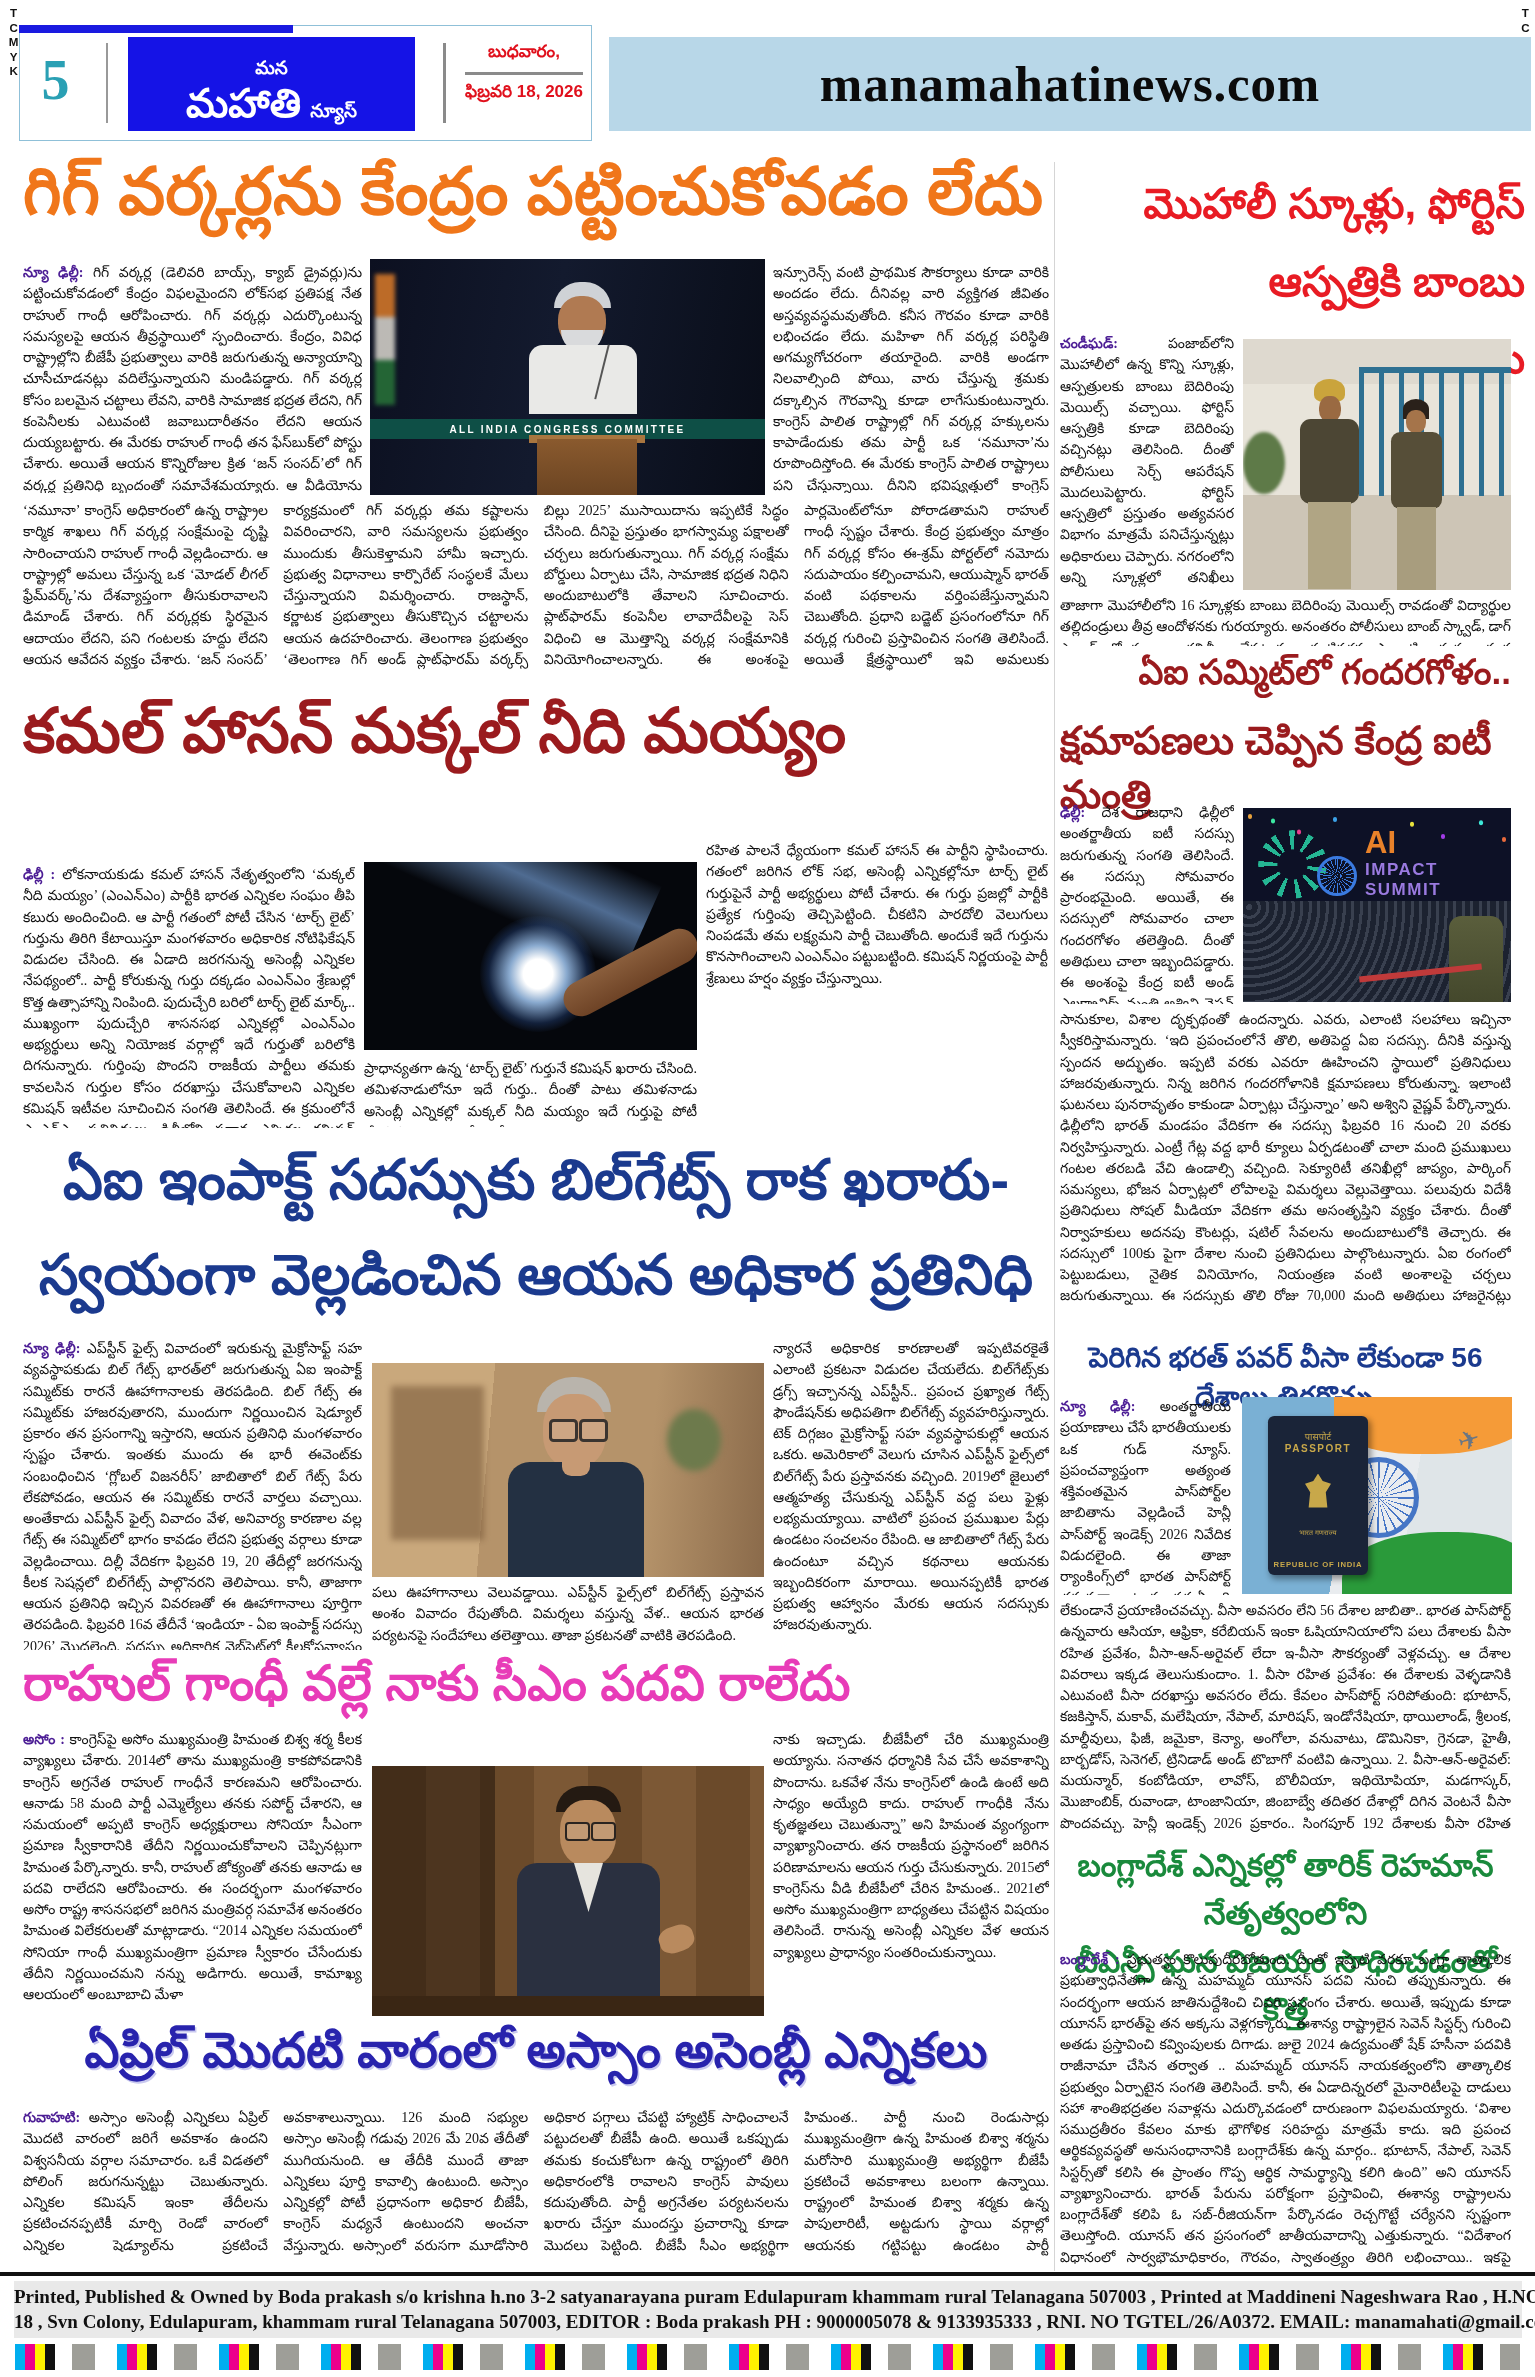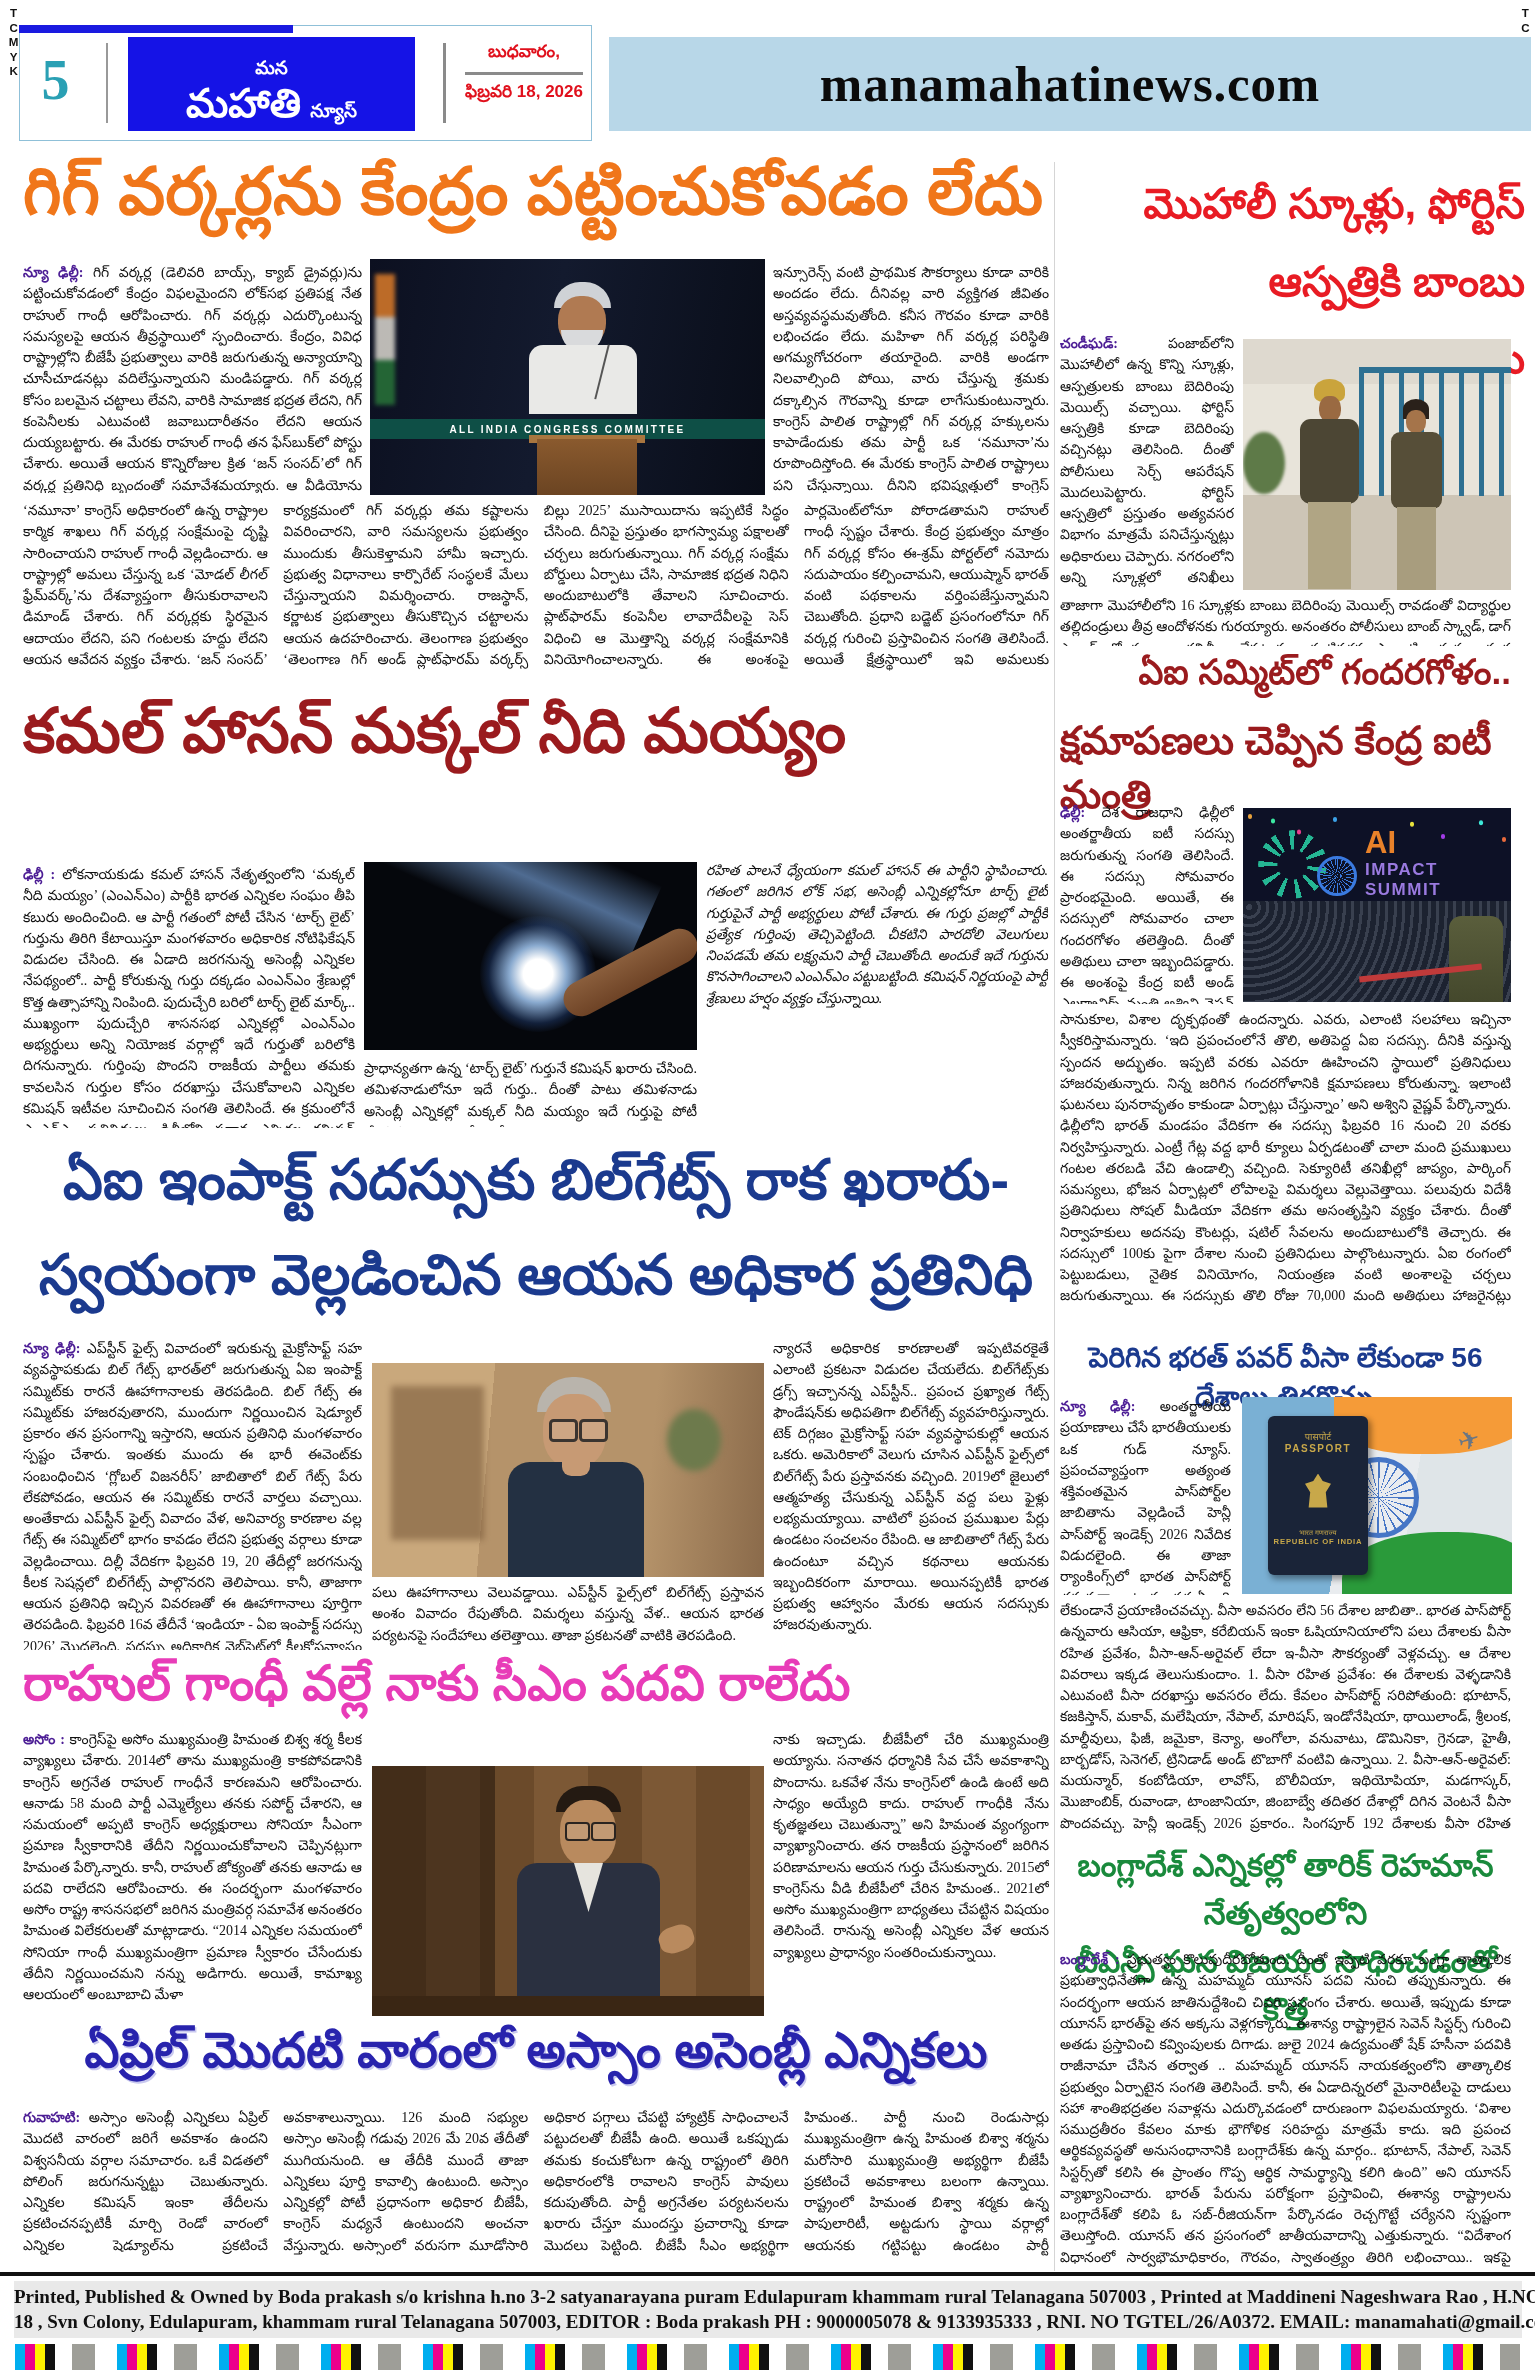--- a/index.html
+++ b/index.html
@@ -114,21 +114,21 @@
   .ph6 .chakra{position:absolute;right:93px;top:60px;width:71px;height:71px;border-radius:50%;border:5.4px solid #2a62c0;
        background:repeating-conic-gradient(#2a62c0 0 3deg,rgba(0,0,0,0) 3deg 15deg);opacity:.85;}
   .ph6 .plane{position:absolute;right:32px;top:28px;font-size:26px;color:#6a7684;transform:rotate(-18deg);}
   .ph6 .book{position:absolute;left:26px;top:18.5px;width:100px;height:159px;border-radius:6.2px;background:#1a2438;
        box-shadow:2.3px 3.1px 6.2px rgba(0,0,0,.4);color:#c8a84a;text-align:center;}
   .ph6 .book .t1{margin-top:14px;font:9.3px "Liberation Sans",sans-serif;}
   .ph6 .book .t2{font:bold 10px "Liberation Sans",sans-serif;letter-spacing:1.5px;}
   .ph6 .emblem{width:26px;height:34px;margin:20px auto 20px;background:#c8a84a;
        clip-path:polygon(50% 0,68% 22%,100% 30%,80% 55%,86% 100%,14% 100%,20% 55%,0 30%,32% 22%);}
   .ph6 .book .t3{font:7px "Liberation Sans",sans-serif;}
-  .ph6 .book .t4{font:bold 7.7px "Liberation Sans",sans-serif;letter-spacing:0.8px;}
+  .ph6 .book .t4{font:bold 7.7px "Liberation Sans",sans-serif;letter-spacing:0.8px;margin-top:23px;}
   
   .ph7{left:372px;top:1766px;width:392px;height:250px;
        background:repeating-linear-gradient(90deg,#6b4a2a 0 54px,#7c5835 54px 108px);}
   .ph7 .shade{position:absolute;left:0;top:0;width:123px;height:100%;background:rgba(20,10,5,.45);}
   .ph7 .hair{position:absolute;left:184px;top:20px;width:65px;height:26px;border-radius:32px 32px 0 0;background:#241a12;}
   .ph7 .face{position:absolute;left:188px;top:34px;width:56px;height:66px;border-radius:44%;background:#b98a5e;}
   .ph7 .glass-l{position:absolute;left:193px;top:56px;width:21px;height:15.4px;border:2.3px solid #2a2420;border-radius:3.9px;background:rgba(255,255,255,.14);}
   .ph7 .glass-r{position:absolute;left:219px;top:56px;width:21px;height:15.4px;border:2.3px solid #2a2420;border-radius:3.9px;background:rgba(255,255,255,.14);}
   .ph7 .suit{position:absolute;left:145px;top:97px;width:143px;height:153px;border-radius:20px 20px 0 0;background:#2a3040;}
   .ph7 .shirt{position:absolute;left:202px;top:97px;width:29px;height:49px;background:#e6e4de;clip-path:polygon(0 0,100% 0,50% 100%);}
@@ -231,21 +231,21 @@
     <span>లోకనాయకుడు కమల్ హాసన్ నేతృత్వంలోని ‘మక్కల్ నీది మయ్యం’ (ఎంఎన్ఎం) పార్టీకి భారత ఎన్నికల సంఘం తీపి కబురు అందించింది. ఆ పార్టీ గతంలో పోటీ చేసిన ‘టార్చ్ లైట్’ గుర్తును తిరిగి కేటాయిస్తూ మంగళవారం అధికారిక నోటిఫికేషన్ విడుదల చేసింది. ఈ ఏడాది జరగనున్న అసెంబ్లీ ఎన్నికల నేపథ్యంలో.. పార్టీ కోరుకున్న గుర్తు దక్కడం ఎంఎన్ఎం శ్రేణుల్లో కొత్త ఉత్సాహాన్ని నింపింది. పుదుచ్చేరి బరిలో టార్చ్ లైట్ మార్క్.. ముఖ్యంగా పుదుచ్చేరి శాసనసభ ఎన్నికల్లో ఎంఎన్ఎం అభ్యర్థులు అన్ని నియోజక వర్గాల్లో ఇదే గుర్తుతో బరిలోకి దిగనున్నారు. గుర్తింపు పొందని రాజకీయ పార్టీలు తమకు కావలసిన గుర్తుల కోసం దరఖాస్తు చేసుకోవాలని ఎన్నికల కమిషన్ ఇటీవల సూచించిన సంగతి తెలిసిందే. ఈ క్రమంలోనే ఎంఎన్ఎం ప్రతినిధులు ఢిల్లీలోని ప్రధాన ఎన్నికల కమిషన్ కార్యాలయాన్ని సందర్శించి.. తమ ప్రాధాన్యత క్రమంలో పది గుర్తుల జాబితాను సమర్పించారు. అందులో మొదటి</span>
   </div>
   <div class="photo ph3">
     <div class="beam"></div>
     <div class="glow"></div>
     <div class="arm"></div>
   </div>
   <div class="body-text" style="left:364px;top:1058px;width:333px;height:69px;">
     <span>ప్రాధాన్యతగా ఉన్న ‘టార్చ్ లైట్’ గుర్తునే కమిషన్ ఖరారు చేసింది. తమిళనాడులోనూ ఇదే గుర్తు.. దీంతో పాటు తమిళనాడు అసెంబ్లీ ఎన్నికల్లో మక్కల్ నీది మయ్యం ఇదే గుర్తుపై పోటీ చేయనుంది. 2018లో అవినీతి</span>
   </div>
-  <div class="body-text" style="left:706px;top:860px;width:342px;height:264px;font-style:italic;">
+  <div class="body-text" style="left:706px;top:840px;width:342px;height:264px;">
     <span>రహిత పాలనే ధ్యేయంగా కమల్ హాసన్ ఈ పార్టీని స్థాపించారు. గతంలో జరిగిన లోక్ సభ, అసెంబ్లీ ఎన్నికల్లోనూ టార్చ్ లైట్ గుర్తుపైనే పార్టీ అభ్యర్థులు పోటీ చేశారు. ఈ గుర్తు ప్రజల్లో పార్టీకి ప్రత్యేక గుర్తింపు తెచ్చిపెట్టింది. చీకటిని పారదోలి వెలుగులు నింపడమే తమ లక్ష్యమని పార్టీ చెబుతోంది. అందుకే ఇదే గుర్తును కొనసాగించాలని ఎంఎన్ఎం పట్టుబట్టింది. కమిషన్ నిర్ణయంపై పార్టీ శ్రేణులు హర్షం వ్యక్తం చేస్తున్నాయి.</span>
   </div>
 
   <div class="headline h-ai1">ఏఐ సమ్మిట్‌లో గందరగోళం..</div>
   <div class="headline h-ai2">క్షమాపణలు చెప్పిన కేంద్ర ఐటీ మంత్రి</div>
   <div class="photo ph4">
     <div class="bokeh"></div>
     <div class="fan"></div>
     <div class="chakra"></div>
     <div class="logo-ai">AI</div>

